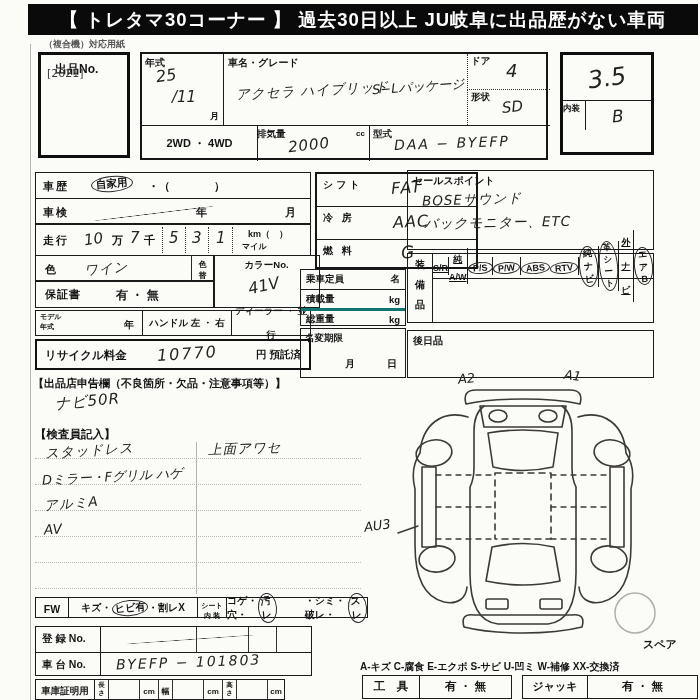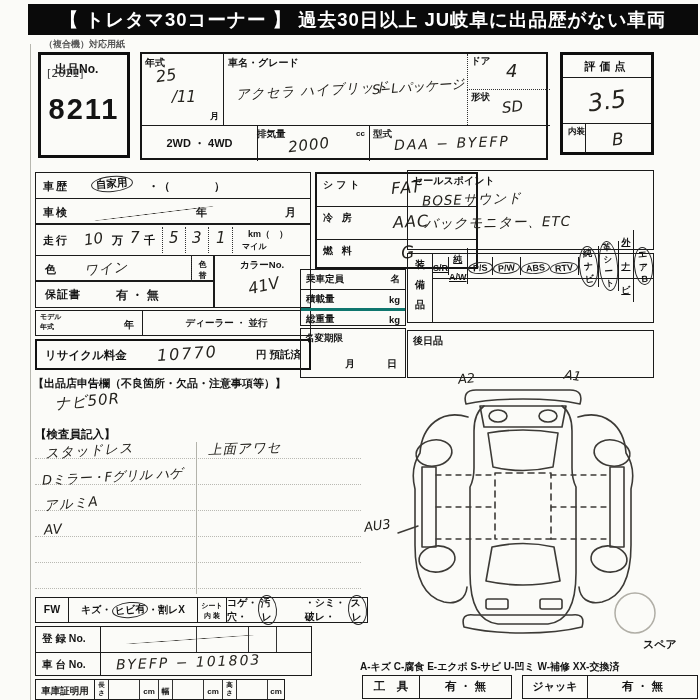--- a/index.html
+++ b/index.html
@@ -21,21 +21,20 @@
 </head>
 <body>
 
 <div class="abs banner" style="left:28px;top:4px;width:670px;height:31px;font-size:18.5px;line-height:31px;letter-spacing:1px;"><span>【 トレタマ30コーナー 】 過去30日以上 JU岐阜に出品歴がない車両</span></div>
 <div class="abs lbl" style="left:44px;top:38px;font-size:9px;color:#555;">（複合機）対応用紙</div>
 <div class="abs" style="left:30px;top:44px;width:1px;height:656px;background:#b7b7af;"></div>
 
 <div class="abs b3" style="left:38px;top:52px;width:92px;height:106px;">
   <span class="abs lbl" style="left:14px;top:6px;font-size:12px;">出品No.</span>
   <span class="abs hw" style="left:6px;top:12px;font-size:11px;font-style:normal;color:#3a3a3a;">[2021]</span>
-  <span class="abs lbl" style="left:0;top:38px;width:100%;text-align:center;font-size:29px;letter-spacing:2px;">8211</span>
 </div>
 
 <div class="abs b2" style="left:140px;top:52px;width:408px;height:108px;">
 
   <div class="abs" style="left:0;top:0;width:82px;height:71px;border-right:1.5px solid #1b1b1b;">
     <span class="abs lbl" style="left:3px;top:2px;font-size:10px;">年式</span>
     <span class="abs hw" style="left:14px;top:12px;font-size:16px;transform:rotate(-8deg);">25</span>
     <span class="abs hw" style="left:30px;top:34px;font-size:15px;">/11</span>
     <span class="abs lbl" style="right:4px;bottom:2px;font-size:9px;">月</span>
   </div>
@@ -63,28 +62,25 @@
     <span class="abs lbl" style="right:4px;top:3px;font-size:8px;">cc</span>
     <span class="abs hw" style="left:34px;top:10px;font-size:15px;transform:rotate(-6deg);letter-spacing:1px;">2000</span>
   </div>
   <div class="abs" style="left:228px;top:71px;width:180px;height:36px;border-top:1.5px solid #1b1b1b;">
     <span class="abs lbl" style="left:3px;top:2px;font-size:9.5px;">型式</span>
     <span class="abs hw" style="left:24px;top:9px;font-size:14px;letter-spacing:2px;transform:rotate(-2deg);">DAA − BYEFP</span>
   </div>
 </div>
 
 <div class="abs b3" style="left:560px;top:52px;width:94px;height:103px;">
-  <div style="height:22px;border-bottom:1.5px solid #1b1b1b;text-align:center;">
-    <span class="lbl" style="font-size:11px;line-height:22px;letter-spacing:4px;">評価点</span>
-  </div>
   <div style="height:45px;text-align:center;">
     <span class="hw" style="font-size:24px;line-height:46px;transform:rotate(-8deg);display:inline-block;">3.5</span>
   </div>
   <div class="row" style="height:29px;border-top:1.5px solid #1b1b1b;">
-    <div style="width:22px;height:100%;border-right:1.5px solid #1b1b1b;text-align:right;">
+    <div style="width:22px;height:100%;border-right:1.5px solid #1b1b1b;text-align:left;">
       <span class="lbl" style="font-size:8.5px;line-height:1.2;display:block;padding-top:2px;">内装</span>
     </div>
     <span class="hw" style="font-size:17px;margin-left:26px;transform:rotate(-5deg);">B</span>
   </div>
 </div>
 
 <div class="abs b" style="left:35px;top:172px;width:276px;height:27px;">
   <span class="abs lbl" style="left:7px;top:6px;font-size:11px;letter-spacing:2px;">車歴</span>
   <span class="abs lbl circ" style="left:55px;top:3px;font-size:10.5px;">自家用</span>
   <span class="abs lbl" style="left:112px;top:6px;font-size:11px;">・（　　　　）</span>
@@ -111,33 +107,36 @@
   <span class="abs lbl" style="left:212px;top:4px;font-size:9px;">km（　）</span>
   <span class="abs lbl" style="left:206px;top:17px;font-size:8px;">マイル</span>
 </div>
 <div class="abs b" style="left:35px;top:254.5px;width:157px;height:27px;">
   <span class="abs lbl" style="left:9px;top:6px;font-size:11px;letter-spacing:3px;">色</span>
   <span class="abs hw" style="left:48px;top:4px;font-size:13.5px;transform:rotate(-5deg);letter-spacing:1px;">ワイン</span>
 </div>
 <div class="abs b" style="left:190.5px;top:254.5px;width:24px;height:27px;border-left:1.5px dotted #333;text-align:center;">
   <span class="lbl" style="font-size:8px;display:block;line-height:1.4;padding-top:3px;width:10px;margin:0 auto;">色替</span>
 </div>
-<div class="abs b" style="left:213px;top:254.5px;width:98px;height:53px;">
+<div class="abs b" style="left:213px;top:254.5px;width:107px;height:53px;">
   <span class="abs lbl" style="left:0;top:3px;width:100%;text-align:center;font-size:9.5px;">カラーNo.</span>
   <span class="abs hw" style="left:34px;top:20px;font-size:16px;transform:rotate(-12deg);">41V</span>
 </div>
 <div class="abs b" style="left:35px;top:280px;width:179.5px;height:27.5px;">
   <span class="abs lbl" style="left:9px;top:6px;font-size:11px;letter-spacing:1px;">保証書</span>
   <span class="abs lbl" style="left:80px;top:6px;font-size:12px;">有 ・ 無</span>
 </div>
 <div class="abs b row" style="left:35px;top:310px;width:276px;height:26px;">
   <div style="width:106px;height:100%;border-right:1.5px solid #1b1b1b;position:relative;">
     <span class="abs lbl" style="left:4px;top:2px;font-size:7px;line-height:1.2;">モデル</span>
     <span class="abs lbl" style="left:4px;top:11px;font-size:7px;">年式</span>
     <span class="abs lbl" style="right:8px;top:7px;font-size:10px;">年</span>
+  </div>
+  <div style="width:88px;height:100%;border-right:1.5px solid #1b1b1b;text-align:center;">
+    <span class="lbl" style="font-size:9.5px;line-height:24px;">ハンドル 左 ・ 右</span>
   </div>
   <div style="flex:1;text-align:center;">
     <span class="lbl" style="font-size:9.5px;line-height:24px;">ディーラー ・ 並行</span>
   </div>
 </div>
 <div class="abs" style="left:35px;top:339px;width:276px;height:31px;border:2.5px solid #111;">
   <span class="abs lbl" style="left:8px;top:7px;font-size:11.5px;">リサイクル料金</span>
   <span class="abs hw" style="left:120px;top:3px;font-size:16px;letter-spacing:2px;transform:rotate(-4deg);">10770</span>
   <span class="abs lbl" style="right:8px;top:7px;font-size:10.5px;">円 預託済</span>
 </div>
@@ -263,21 +262,21 @@
 <div class="abs rule" style="left:35px;top:536px;width:326px;"></div>
 <div class="abs rule" style="left:35px;top:562px;width:326px;"></div>
 <div class="abs rule" style="left:35px;top:588px;width:326px;"></div>
 <div class="abs" style="left:196px;top:442px;width:1px;height:152px;background:#b3b3ab;"></div>
 <span class="abs hw" style="left:45px;top:442px;font-size:13.5px;transform:rotate(-4deg);letter-spacing:1px;">スタッドレス</span>
 <span class="abs hw" style="left:42px;top:468px;font-size:13px;transform:rotate(-3deg);">Dミラー・Fグリル ハゲ</span>
 <span class="abs hw" style="left:44px;top:495px;font-size:13.5px;transform:rotate(-5deg);letter-spacing:1px;">アルミA</span>
 <span class="abs hw" style="left:44px;top:521px;font-size:13.5px;transform:rotate(-4deg);">AV</span>
 <span class="abs hw" style="left:208px;top:440px;font-size:13.5px;transform:rotate(-2deg);letter-spacing:1px;">上面アワセ</span>
 
-<div class="abs b row" style="left:35px;top:597px;width:333px;height:26px;align-items:stretch;">
+<div class="abs b row" style="left:35px;top:597px;width:333px;height:21px;align-items:stretch;">
   <div style="width:32px;border-right:1.5px solid #1b1b1b;text-align:center;">
     <span class="lbl" style="font-size:10.5px;line-height:23px;">FW</span>
   </div>
   <div class="row" style="width:128px;border-right:1.5px solid #1b1b1b;justify-content:center;">
     <span class="lbl" style="font-size:10px;">キズ・</span>
     <span class="lbl circ" style="font-size:10px;padding:0 2px;">ヒビ有</span>
     <span class="lbl" style="font-size:10px;">・割レX</span>
   </div>
   <div style="width:28px;border-right:1.5px solid #1b1b1b;text-align:center;padding-top:3px;">
     <span class="lbl" style="font-size:7px;display:block;">シート</span>

